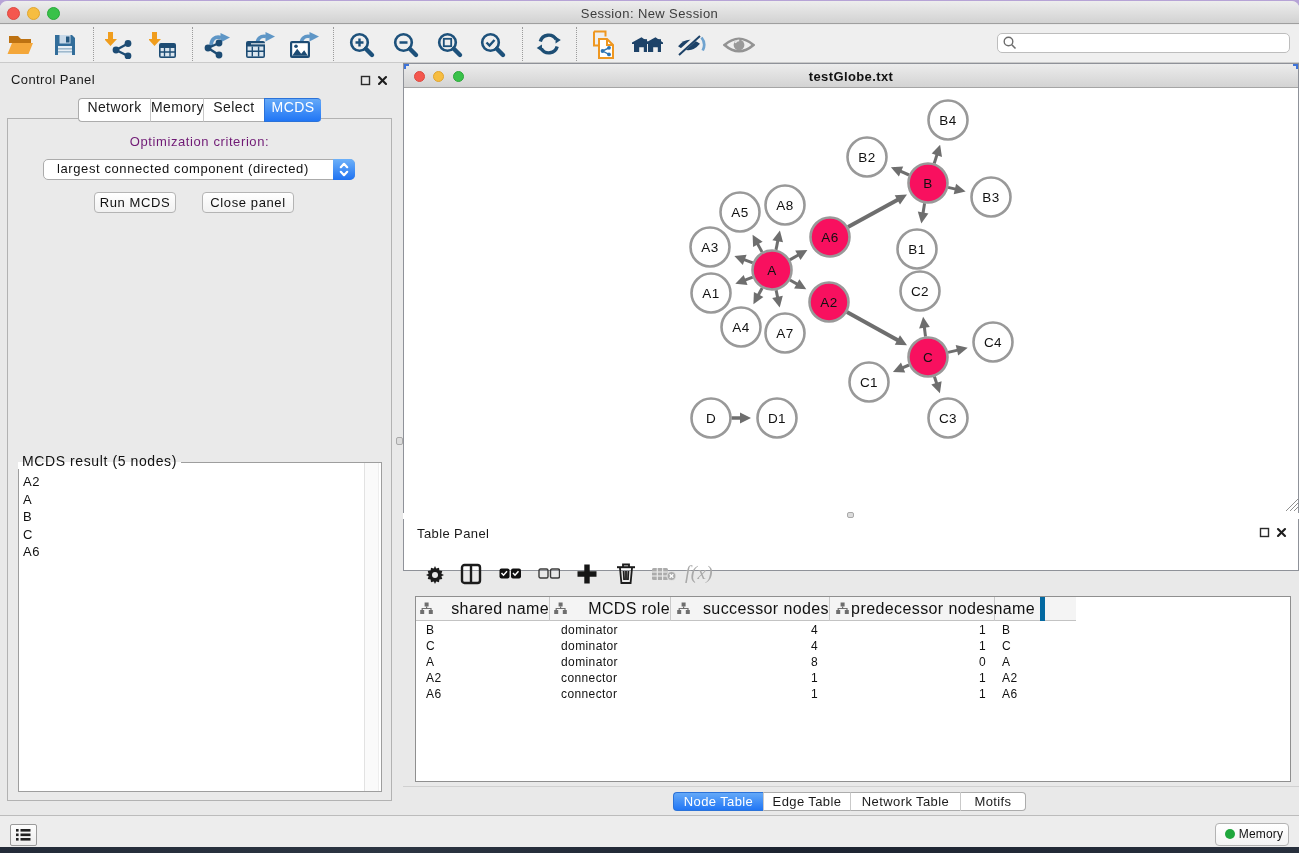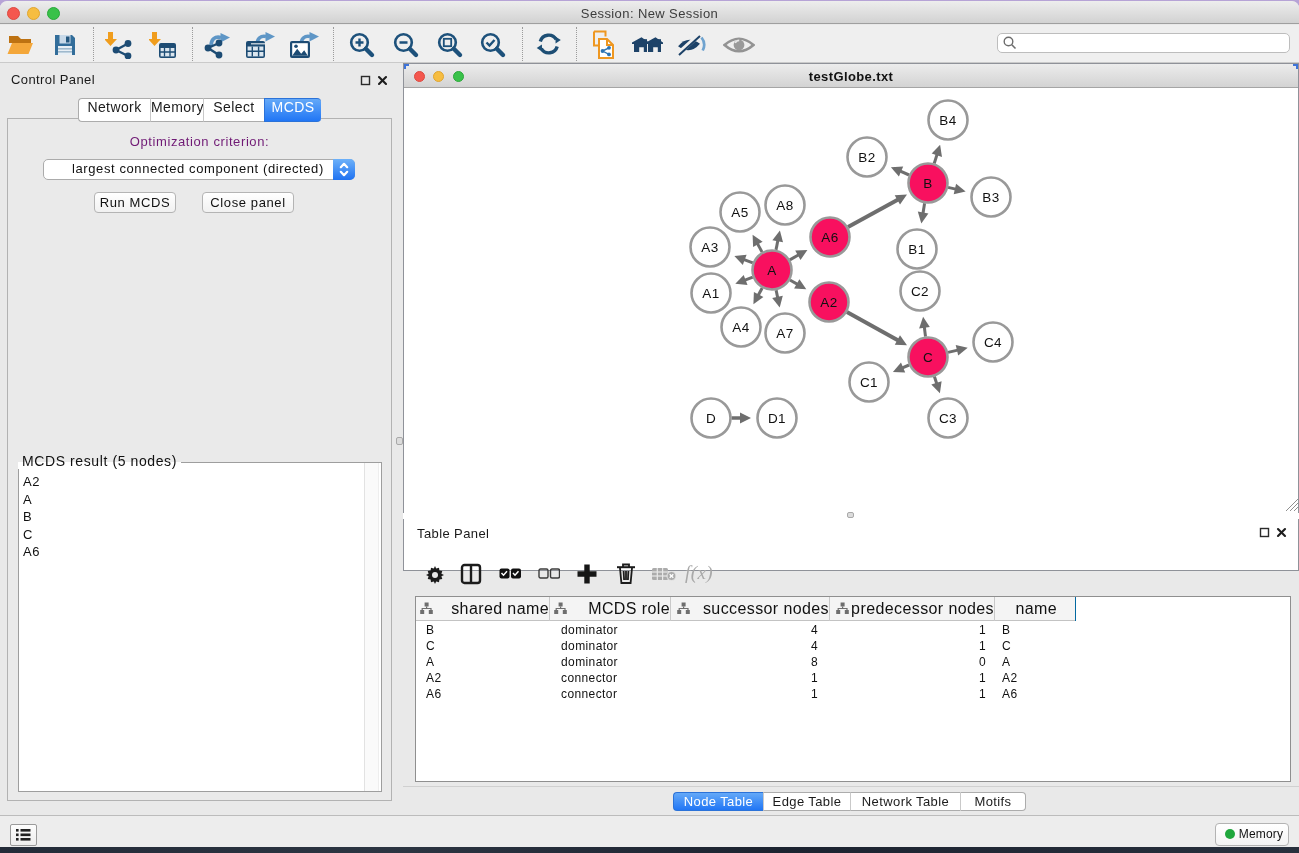--- a/index.html
+++ b/index.html
@@ -203,21 +203,21 @@
         <rect x="1.5" y="1.5" width="8" height="8" fill="none" stroke="#2b2b2b" stroke-width="1.4"></rect>
       </svg>
  <svg class="winbtn" style="left:377px" viewBox="0 0 11 11">
         <g stroke="#1d1d1d" stroke-width="2.1" stroke-linecap="round">
           <line x1="2" y1="2" x2="9" y2="9"></line>
           <line x1="9" y1="2" x2="2" y2="9"></line>
         </g>
       </svg>
  <div id="cp-panel">
    <div id="opt-label">Optimization criterion:</div>
-   <div id="dropdown"><span style="padding-left:28px">largest connected component (directed)</span>
+   <div id="dropdown"><span style="padding-left:13px">largest connected component (directed)</span>
      <div id="dd-btn"><svg width="22" height="21" viewBox="0 0 22 21">
               <path d="M7.8,8.2 L11,4.8 14.2,8.2" fill="none" stroke="#fff" stroke-width="2.2" stroke-linecap="round" stroke-linejoin="round"></path>
               <path d="M7.8,12.8 L11,16.2 14.2,12.8" fill="none" stroke="#fff" stroke-width="2.2" stroke-linecap="round" stroke-linejoin="round"></path>
             </svg></div>
    </div>
    <div class="btn" style="left:86px;width:82px">Run MCDS</div>
    <div class="btn" style="left:194px;width:92px">Close panel</div>
    <div id="fieldset"></div>
    <div id="lscroll"></div>
    <div id="legend">MCDS result (5 nodes)</div>
@@ -392,21 +392,21 @@
           </g>
   </svg>
   <div class="abs" style="left:282px;top:6px;width:40px;height:24px;font-family:'Liberation Serif',serif;font-style:italic;font-size:19px;color:#a9a9a9">f(x)</div>
  </div>
  <div id="tbl">
   <div id="thead"></div>
   <div class="th" style="left:0;width:134px">shared name</div>
   <div class="th" style="left:134px;width:121px">MCDS role</div>
   <div class="th" style="left:255px;width:159px">successor nodes</div>
   <div class="th" style="left:414px;width:165px">predecessor nodes</div>
-  <div class="th" style="left:579px;width:81px;border-right:1px solid #0369a1;padding-right:18px">name</div>
+  <div class="th" style="left:548px;width:81px;border-right:5px solid #0369a1;padding-right:5px">name</div>
   <svg class="abs" style="left:4px;top:5px" width="13" height="13" viewBox="0 0 13 13">
           <g fill="#6e6e6e">
             <rect x="4.6" y="0.5" width="4" height="4"></rect>
             <rect x="0.2" y="8" width="4" height="4"></rect>
             <rect x="8.8" y="8" width="4" height="4"></rect>
           </g>
           <g stroke="#6e6e6e" stroke-width="1.2" fill="none">
             <path d="M6.6,4.5 v2 M2.2,8 v-1.5 h8.8 V8"></path>
           </g>
         </svg>

